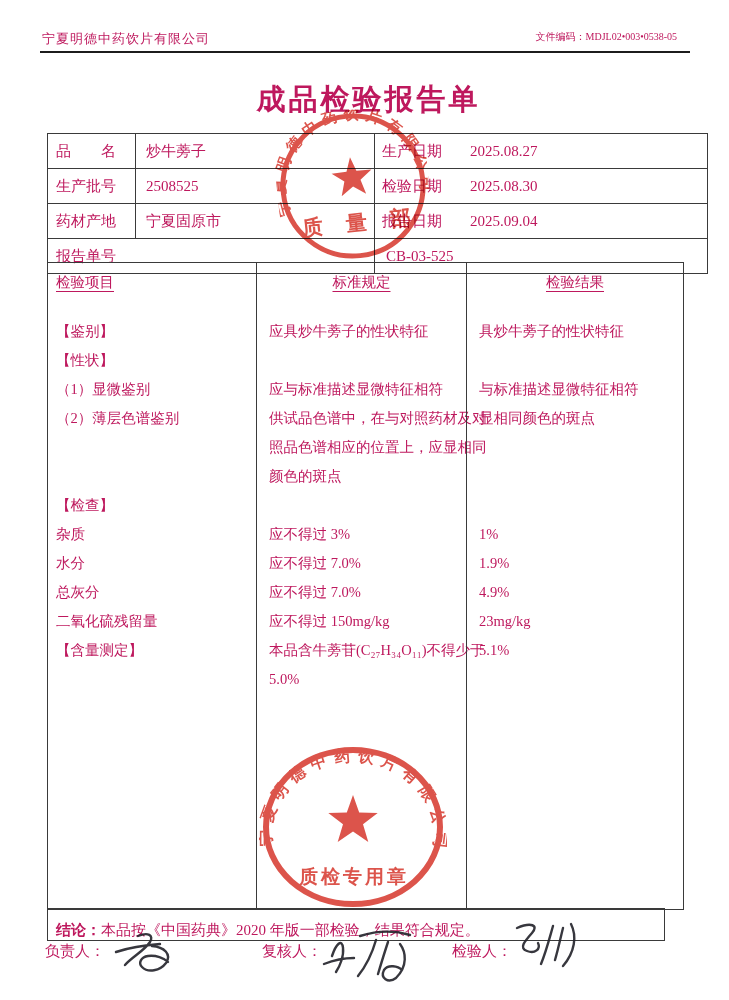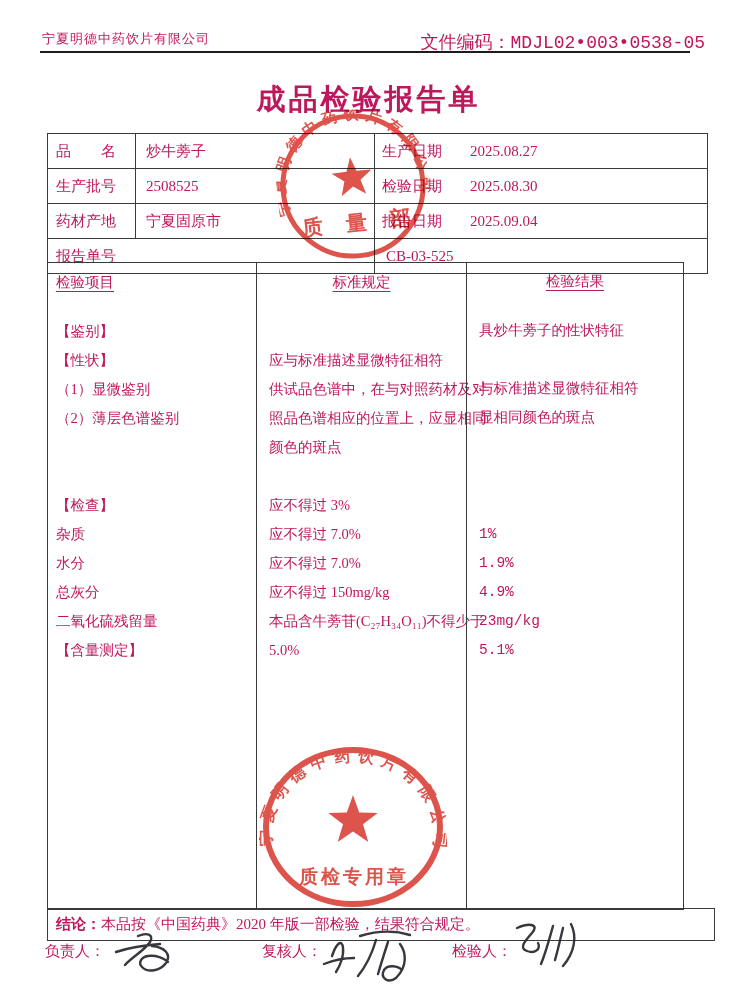--- a/index.html
+++ b/index.html
@@ -3,53 +3,53 @@
 <meta charset="utf-8">
 <style>
   html,body { margin:0; padding:0; background:#ffffff; }
   .page {
     position:relative; width:729px; height:1000px; background:#ffffff;
     font-family:"Liberation Serif","DejaVu Serif",serif; color:#be185d;
     overflow:hidden;
   }
   
   .hdr-left  { position:absolute; left:42px; top:30px; font-size:13px; letter-spacing:1px; }
-  .hdr-right { position:absolute; right:24px; top:30px; font-size:18px;font-family:Liberation Mono, monospace; }
+  .hdr-right { position:absolute; right:52px; top:30px; font-size:10px; }
   .hdr-rule  { position:absolute; left:40px; top:51px; width:650px; height:2px; background:#1c1c1c; }
   .title     { position:absolute; left:0; top:76px; width:729px; margin:4px; text-align:center;
                font-size:29px; font-weight:bold; letter-spacing:3px; }
   
   table.info { position:absolute; left:47px; top:133px; width:635px; border-collapse:collapse;
                table-layout:fixed; font-size:15px; }
   table.info td { border:1px solid #3a3a3a; height:32px; vertical-align:middle; white-space:nowrap; }
   td.c1  { width:78px;  padding-left:8px;  letter-spacing:0; }
   td.c2  { width:227px; padding-left:10px; }
   td.c3  { width:330px; }
   td.c12 { padding-left:8px; }
   .dl { display:inline-block; width:88px; padding-left:6px; }
   .dv { display:inline-block; }
   .rv { display:inline-block; padding-left:10px; }
   
   .insp { position:absolute; left:47px; top:262px; width:635px; height:646px;
           border:1px solid #3a3a3a; font-size:14.5px; }
   .col  { position:absolute; top:0; height:100%; box-sizing:border-box; }
   .col1 { left:0;    width:208px; }
   .col2 { left:208px; width:210px; border-left:1px solid #3a3a3a; }
-  .col3 { left:418px; width:217px; border-left:1px solid #3a3a3a;font-family:Liberation Mono, monospace; }
+  .col3 { left:418px; width:217px; border-left:1px solid #3a3a3a; }
   .colhead { height:48px; padding-top:6px; line-height:26px; text-align:center;
              text-decoration:underline; text-underline-offset:4px; }
   .colhead.left { text-align:left; padding-left:8px; }
   .ln { height:29px; line-height:29px; white-space:nowrap; overflow:visible; }
   .col1 .ln { padding-left:8px; }
   .col2 .ln { padding-left:12px; }
   .col3 .ln { padding-left:12px; }
   
-  .conclusion { position:absolute; left:47px; top:908px; width:668px; height:33px;
+  .conclusion { position:absolute; left:47px; top:908px; width:618px; height:33px;
                 box-sizing:border-box; border:1px solid #3a3a3a; display:flex;
-                align-items:center; padding-left:8px; font-size:15px; }
+                align-items:flex-end; padding-left:8px; font-size:15px; }
   .conclusion .lbl { font-weight:bold; }
   
   .sig-label { position:absolute; top:942px; font-size:15px; }
   .sig-label.s1 { left:45px; }
   .sig-label.s2 { left:262px; }
   .sig-label.s3 { left:452px; }
   .sig { position:absolute; }
   .sig path { stroke:#26262e; stroke-width:2.4; fill:none;
               stroke-linecap:round; stroke-linejoin:round; opacity:.92; }
   
@@ -104,20 +104,21 @@
       <div class="ln">【检查】</div>
       <div class="ln">杂质</div>
       <div class="ln">水分</div>
       <div class="ln">总灰分</div>
       <div class="ln">二氧化硫残留量</div>
       <div class="ln">【含量测定】</div>
       <div class="ln"></div>
     </div>
     <div class="col col2">
       <div class="colhead">标准规定</div>
+      <div class="ln">应具炒牛蒡子的性状特征</div>
       <div class="ln"></div>
       <div class="ln">应与标准描述显微特征相符</div>
       <div class="ln">供试品色谱中，在与对照药材及对</div>
       <div class="ln">照品色谱相应的位置上，应显相同</div>
       <div class="ln">颜色的斑点</div>
       <div class="ln"></div>
       <div class="ln">应不得过 3%</div>
       <div class="ln">应不得过 7.0%</div>
       <div class="ln">应不得过 7.0%</div>
       <div class="ln">应不得过 150mg/kg</div>

